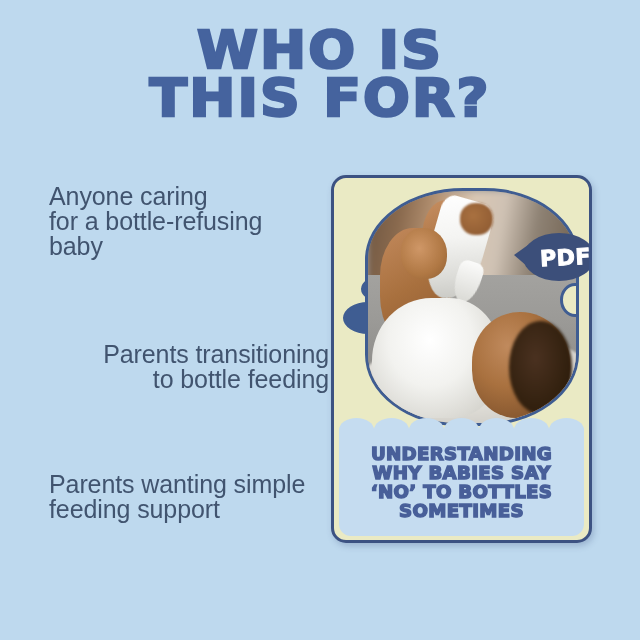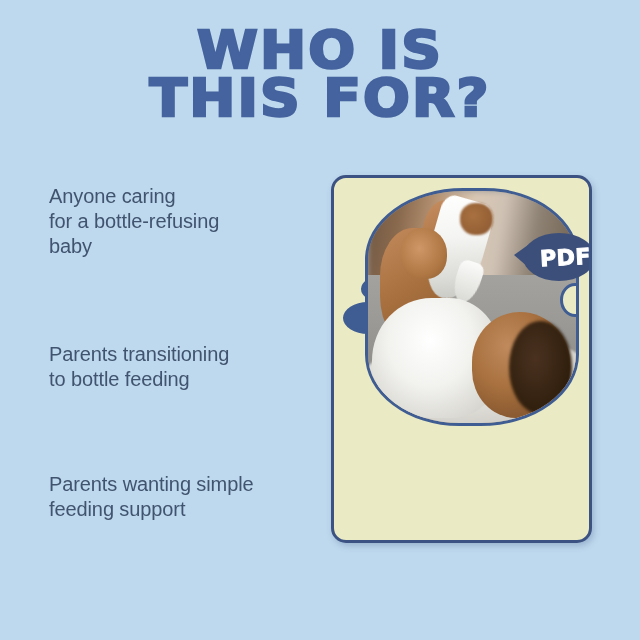--- a/index.html
+++ b/index.html
@@ -26,28 +26,28 @@
     transform:scaleX(1.06);
     transform-origin:50% 0;
   }
   .headline .l1{display:block;}
   .headline .l2{display:block;}
 
   
   .bullets{position:absolute;left:49px;top:176px;width:272px;}
   .bullet{
     color:#41546f;
-    font-size:20px;
+    font-size:25px;
     line-height:25px;
     font-weight:400;
     letter-spacing:-0.1px;
     white-space:pre-line;
   }
   .bullet.b1{position:absolute;left:0;top:8px;width:280px;}
-  .bullet.b2{position:absolute;left:0;top:166px;width:280px;}
+  .bullet.b2{position:absolute;left:0;top:166px;width:280px;text-align:right;}
   .bullet.b3{position:absolute;left:0;top:296px;width:290px;}
 
   
   .card{
     position:absolute;left:331px;top:175px;
     width:255px;height:362px;
     background:#eaeac4;
     border:3.5px solid #3c5282;
     border-radius:15px;
     box-shadow:2px 3px 6px rgba(60,82,130,.28);
@@ -215,15 +215,30 @@
           <div class="ph-head"></div>
           <div class="ph-hair"></div>
         </div>
       </div>
     </div>
 
     <div class="pdf-badge">
       <span class="pdf-text">PDF</span>
     </div>
 
+    <div class="panel">
+      <div class="scallops">
+        <span></span>
+        <span></span>
+        <span></span>
+        <span></span>
+        <span></span>
+        <span></span>
+        <span></span>
+      </div>
+      <div class="panel-title">UNDERSTANDING
+WHY BABIES SAY
+‘NO’ TO BOTTLES
+SOMETIMES</div>
+    </div>
 
   </div>
 </div>
 
 </body></html>

